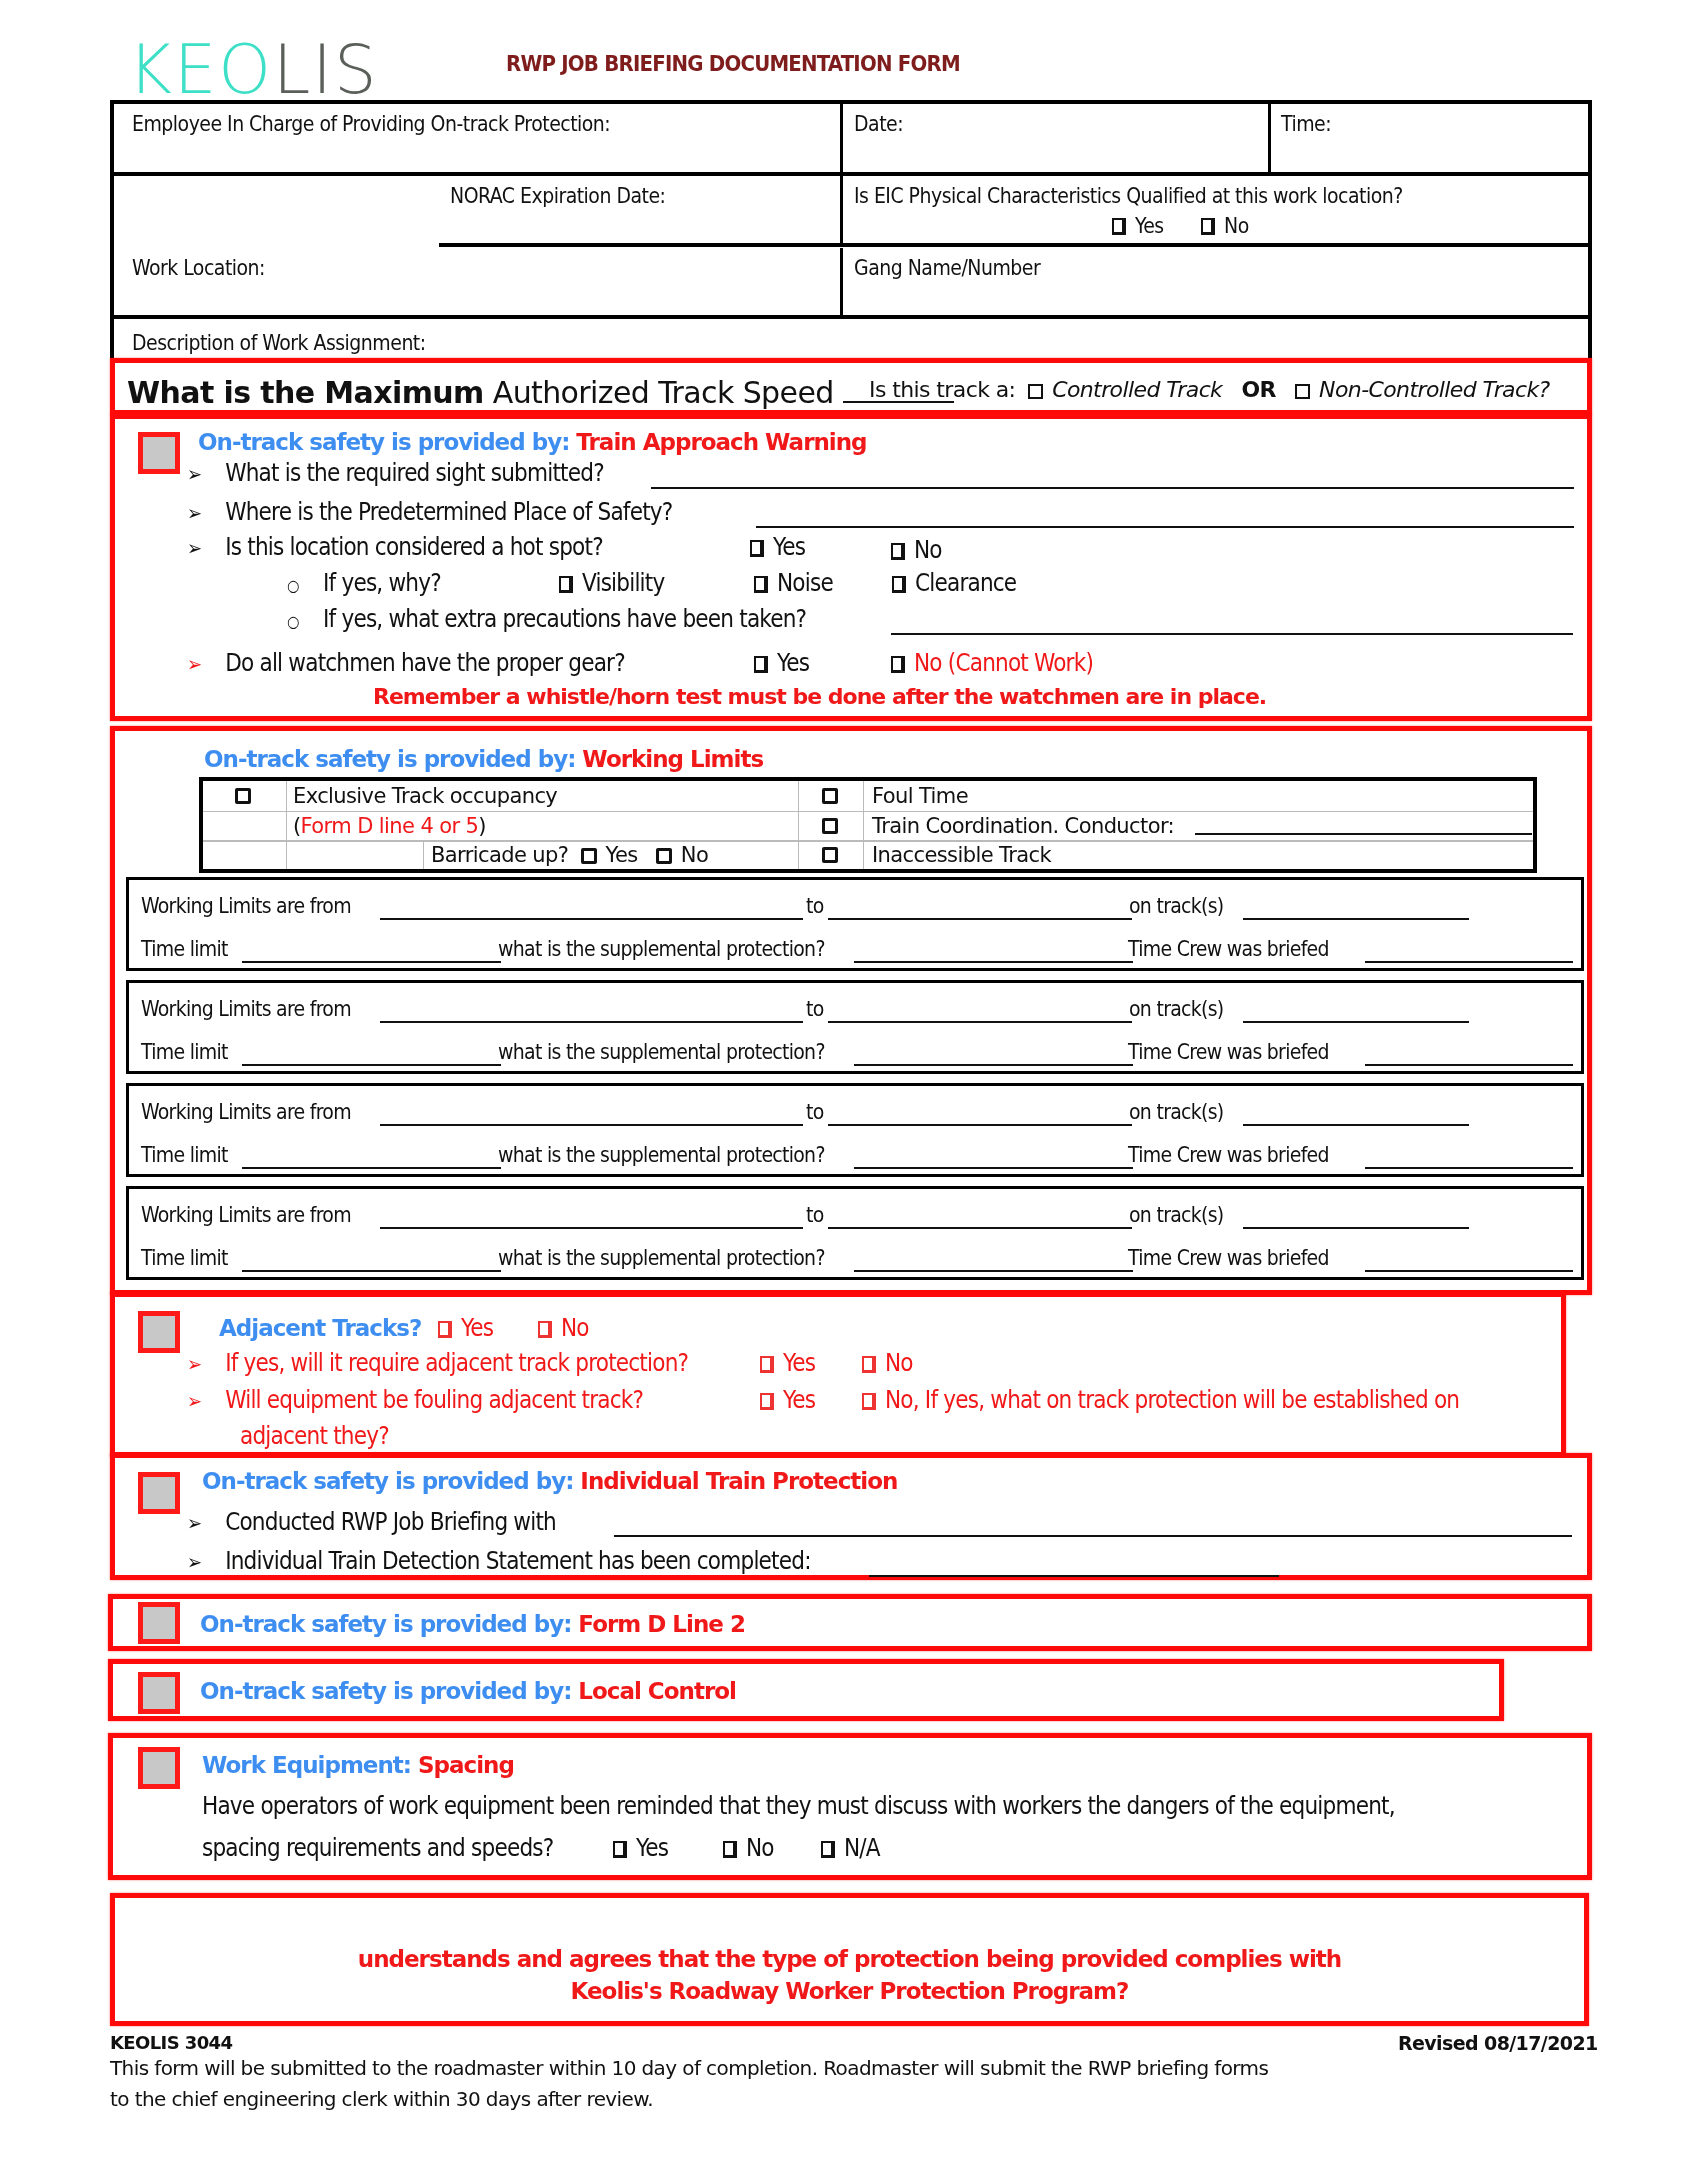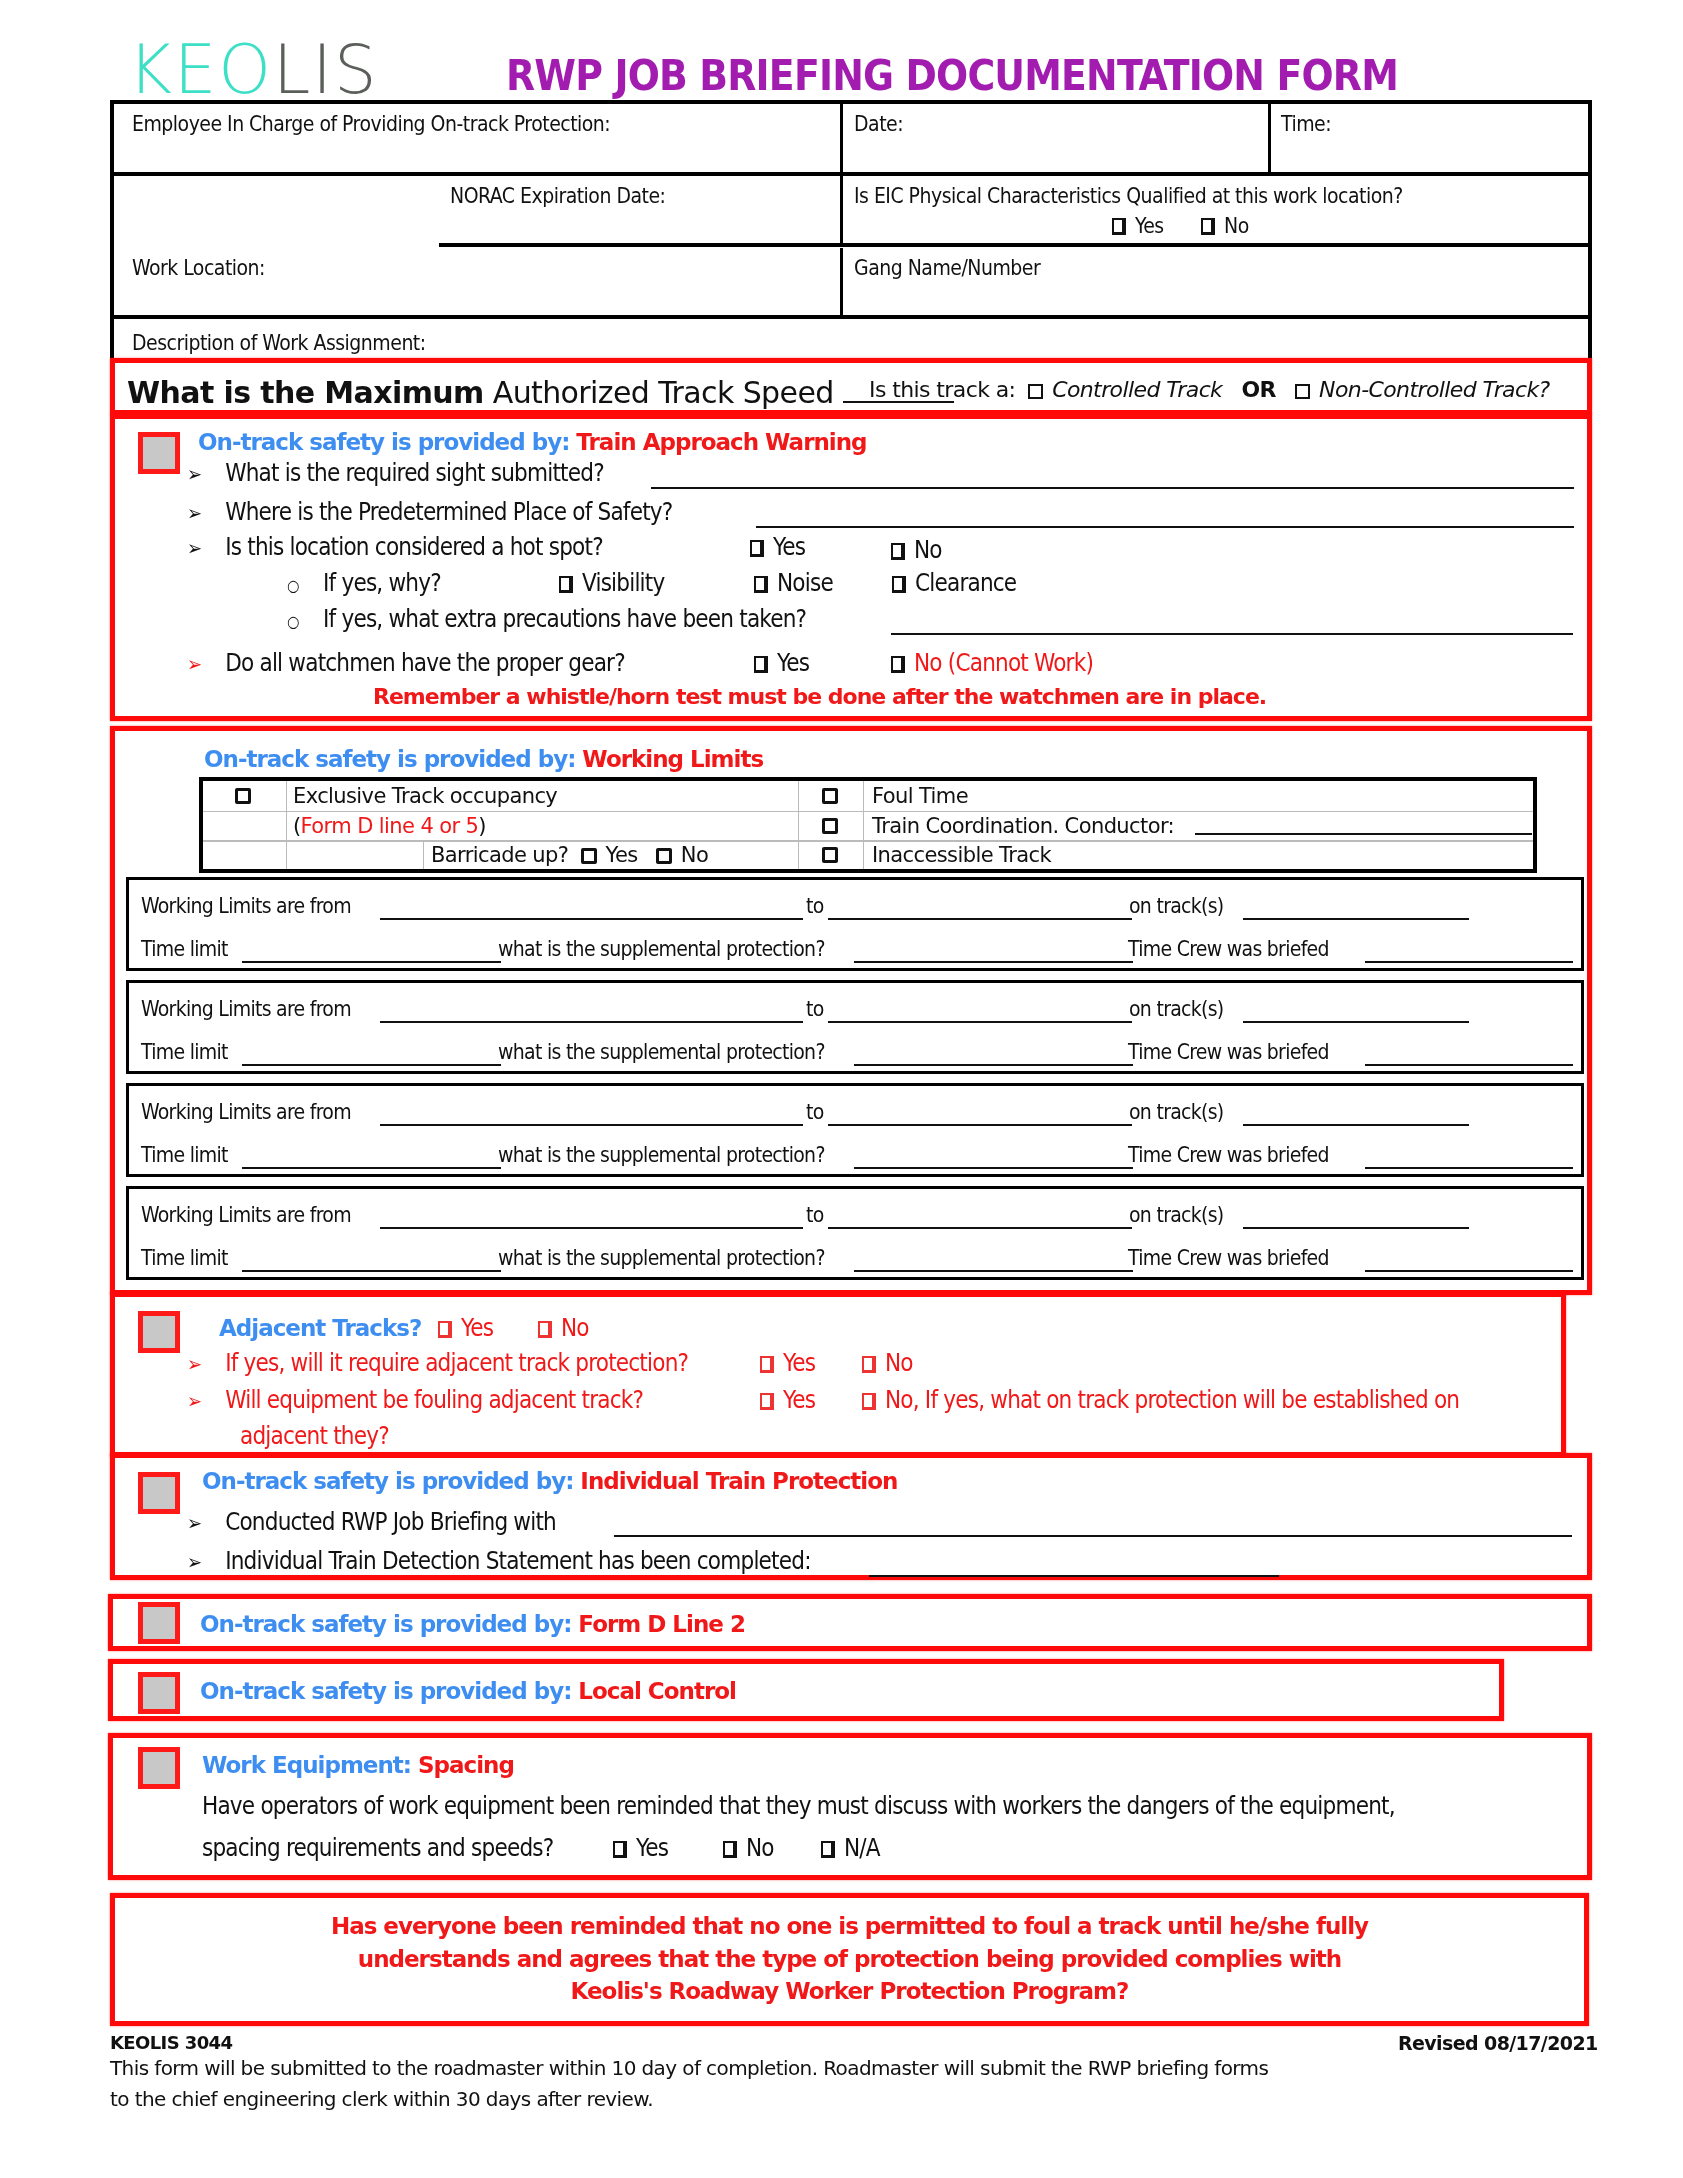--- a/index.html
+++ b/index.html
@@ -2,21 +2,21 @@
 <html><head>
 <meta charset="utf-8">
 <style>
   * { box-sizing: border-box; margin: 0; padding: 0; }
   body { width: 1683px; height: 2178px; background: #ffffff; position: relative; font-family: "DejaVu Sans Condensed", "DejaVu Sans", sans-serif; color: #111; overflow: hidden; }
   .abs { position: absolute; }
   .txt { font-family: "DejaVu Sans", sans-serif; font-size: 21px; letter-spacing: -0.6px; white-space: nowrap; }
   .logo { left: 128px; top: 42px; height: 57px; font-family: "DejaVu Sans", sans-serif; font-size: 67px; line-height: 57px; letter-spacing: 2px; font-weight: 300; }
   .logo .ke { color: #3de0c6; }
   .logo .lis { color: #5b5f5a; }
-  .title { left: 506px; top: 51px; font-size: 42px; font-weight: bold; letter-spacing: -0.8px; color: #a21caf; }
+  .title { left: 506px; top: 51px; font-size: 22px; font-weight: bold; letter-spacing: -0.8px; color: #7f1d1d; }
   .top-table { left: 110px; top: 100px; width: 1482px; height: 260px; border: 4px solid #000; border-bottom: none; }
   .cell { position: absolute; border-right: 3px solid #000; border-bottom: 4px solid #000; }
   .cell .lbl { position: absolute; left: 18px; top: 8px; font-size: 21px; letter-spacing: -0.5px; white-space: nowrap; }
   .red-box { position: absolute; border: 5px solid #ff0a0a; box-shadow: 0 0 2px rgba(255,0,0,0.5); background: #fff; }
   .gray-check { position: absolute; width: 42px; height: 42px; border: 5px solid #ff1a1a; background: #c8c8c8; }
   .hdr { font-family: "DejaVu Sans", sans-serif; font-weight: bold; font-size: 23px; letter-spacing: -1px; white-space: nowrap; }
   .blue { color: #3d8ef0; }
   .redt { color: #f01818; }
   .cb { display: inline-block; width: 14px; height: 17px; border: 2px solid #111; border-right-width: 4px; border-bottom-width: 3px; vertical-align: -2px; margin-right: 9px; background:#fff; }
   .cb.red { border-color: #e33; }
@@ -229,21 +229,20 @@
   <div class="gray-check" style="left:25px;top:9px;"></div>
   <div class="abs hdr" style="left:89px;top:14px;"><span class="blue">Work Equipment:</span> <span class="redt">Spacing</span></div>
   <div class="row-line" style="left:89px;top:54px;font-size:24px;">Have operators of work equipment been reminded that they must discuss with workers the dangers of the equipment,</div>
   <div class="row-line" style="left:89px;top:96px;"><span>spacing requirements and speeds?</span></div>
   <div class="row-line" style="left:500px;top:96px;"><span class="cb"></span><span>Yes</span></div>
   <div class="row-line" style="left:610px;top:96px;"><span class="cb"></span><span>No</span></div>
   <div class="row-line" style="left:708px;top:96px;"><span class="cb"></span><span>N/A</span></div>
 </div>
 
 <div class="red-box" style="left:110px;top:1893px;width:1479px;height:133px;">
-  <div class="abs hdr redt" style="left:0;right:0;top:15px;text-align:center;">Has everyone been reminded that no one is permitted to foul a track until he/she fully</div>
   <div class="abs hdr redt" style="left:0;right:0;top:48px;text-align:center;">understands and agrees that the type of protection being provided complies with</div>
   <div class="abs hdr redt" style="left:0;right:0;top:80px;text-align:center;">Keolis's Roadway Worker Protection Program?</div>
 </div>
 
 <div class="abs foot-b" style="left:110px;top:2032px;">KEOLIS 3044</div>
 <div class="abs foot-b" style="left:1398px;top:2032px;font-size:19px;">Revised 08/17/2021</div>
 <div class="abs txt" style="left:110px;top:2056px;font-size:20px;">This form will be submitted to the roadmaster within 10 day of completion. Roadmaster will submit the RWP briefing forms</div>
 <div class="abs txt" style="left:110px;top:2087px;font-size:20px;">to the chief engineering clerk within 30 days after review.</div>
 
 

